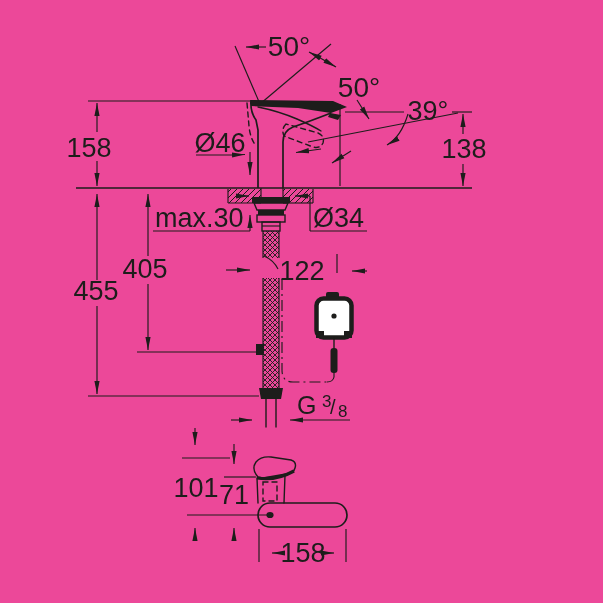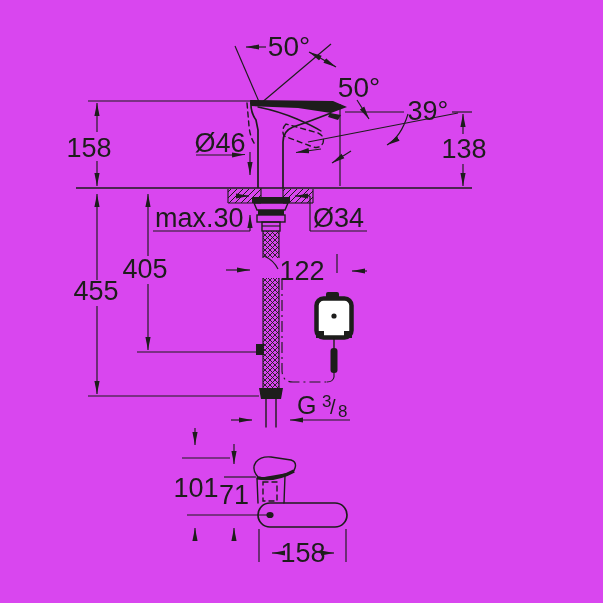--- a/index.html
+++ b/index.html
@@ -1,16 +1,16 @@
 <!DOCTYPE html>
 <html><head>
 <meta charset="utf-8">
 <style>
   html,body{margin:0;padding:0;background:#ffffff;}
-  .stage{width:603px;height:603px;position:relative;background:#d946ef;overflow:hidden;}
+  .stage{width:603px;height:603px;position:relative;background:#ec4899;overflow:hidden;}
   svg{display:block;}
   .ink{stroke:#1d1d1b;fill:none;stroke-width:1.4;stroke-linecap:round;}
   .thin{stroke:#1d1d1b;fill:none;stroke-width:1.15;}
   .thick{stroke:#1d1d1b;fill:none;stroke-width:1.7;}
   .fill{fill:#1d1d1b;stroke:none;}
   .dash{stroke-dasharray:5 4;}
   .dashdot{stroke-dasharray:11 4 2 4;}
   text{font-family:"Liberation Sans","DejaVu Sans",sans-serif;fill:#1d1d1b;}
   .dim{font-size:27px;}
   .big{font-size:28px;}

